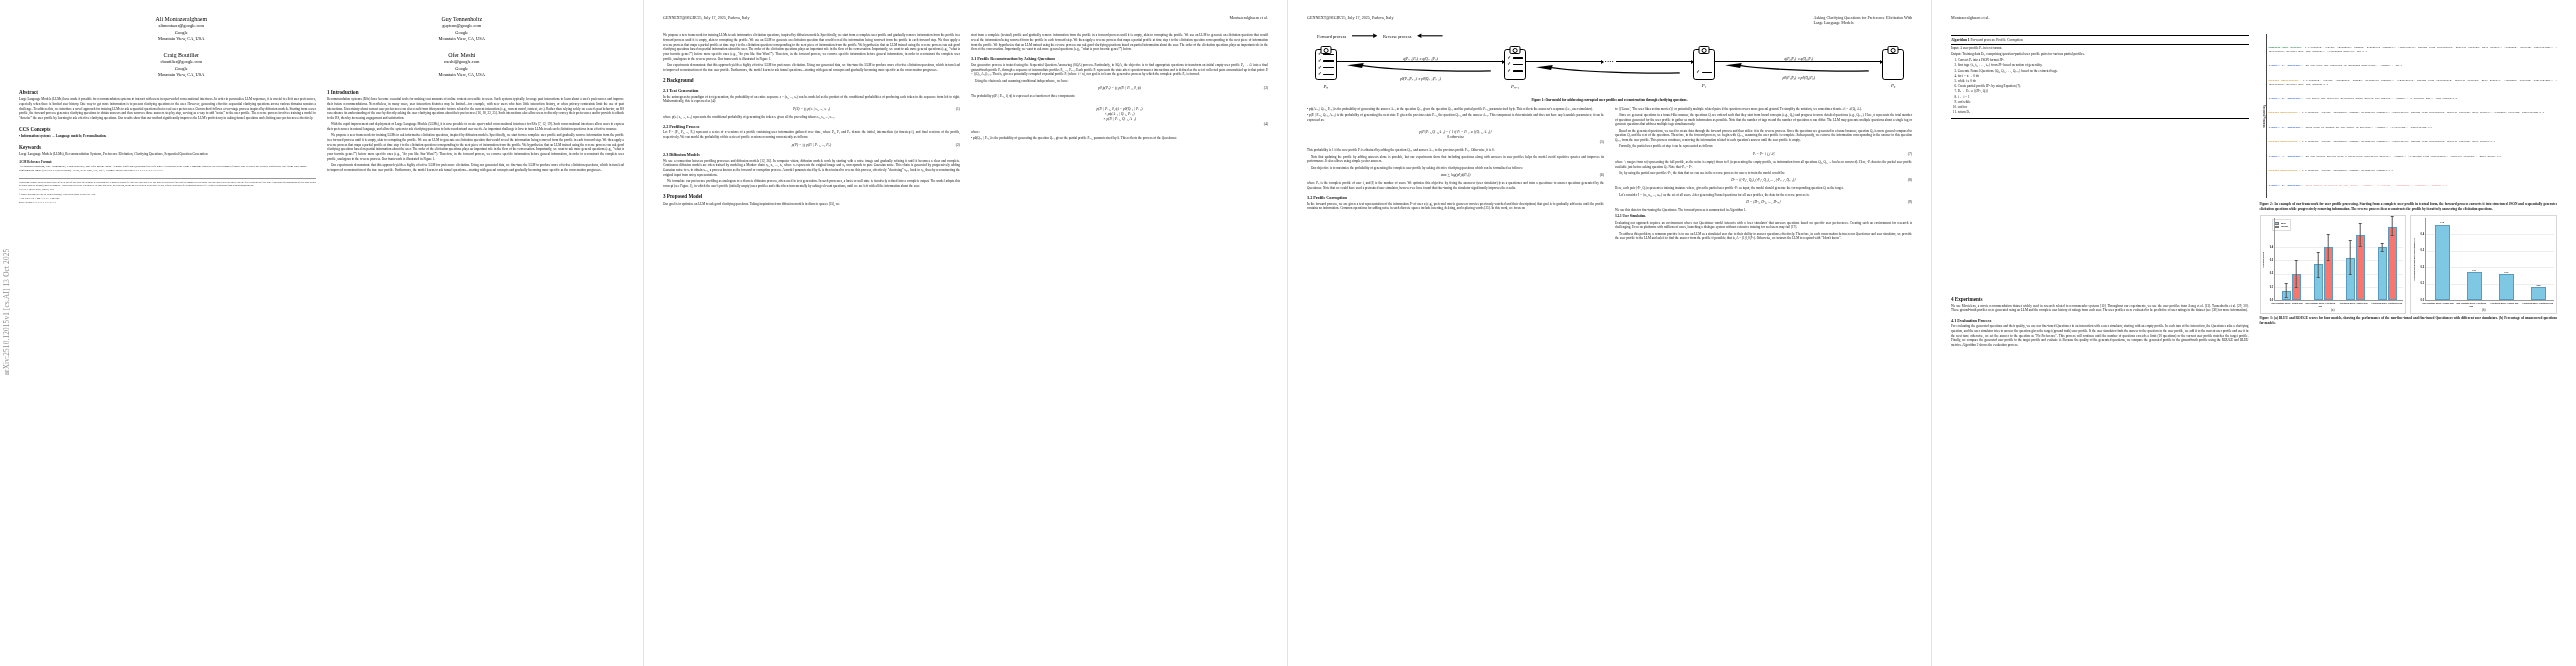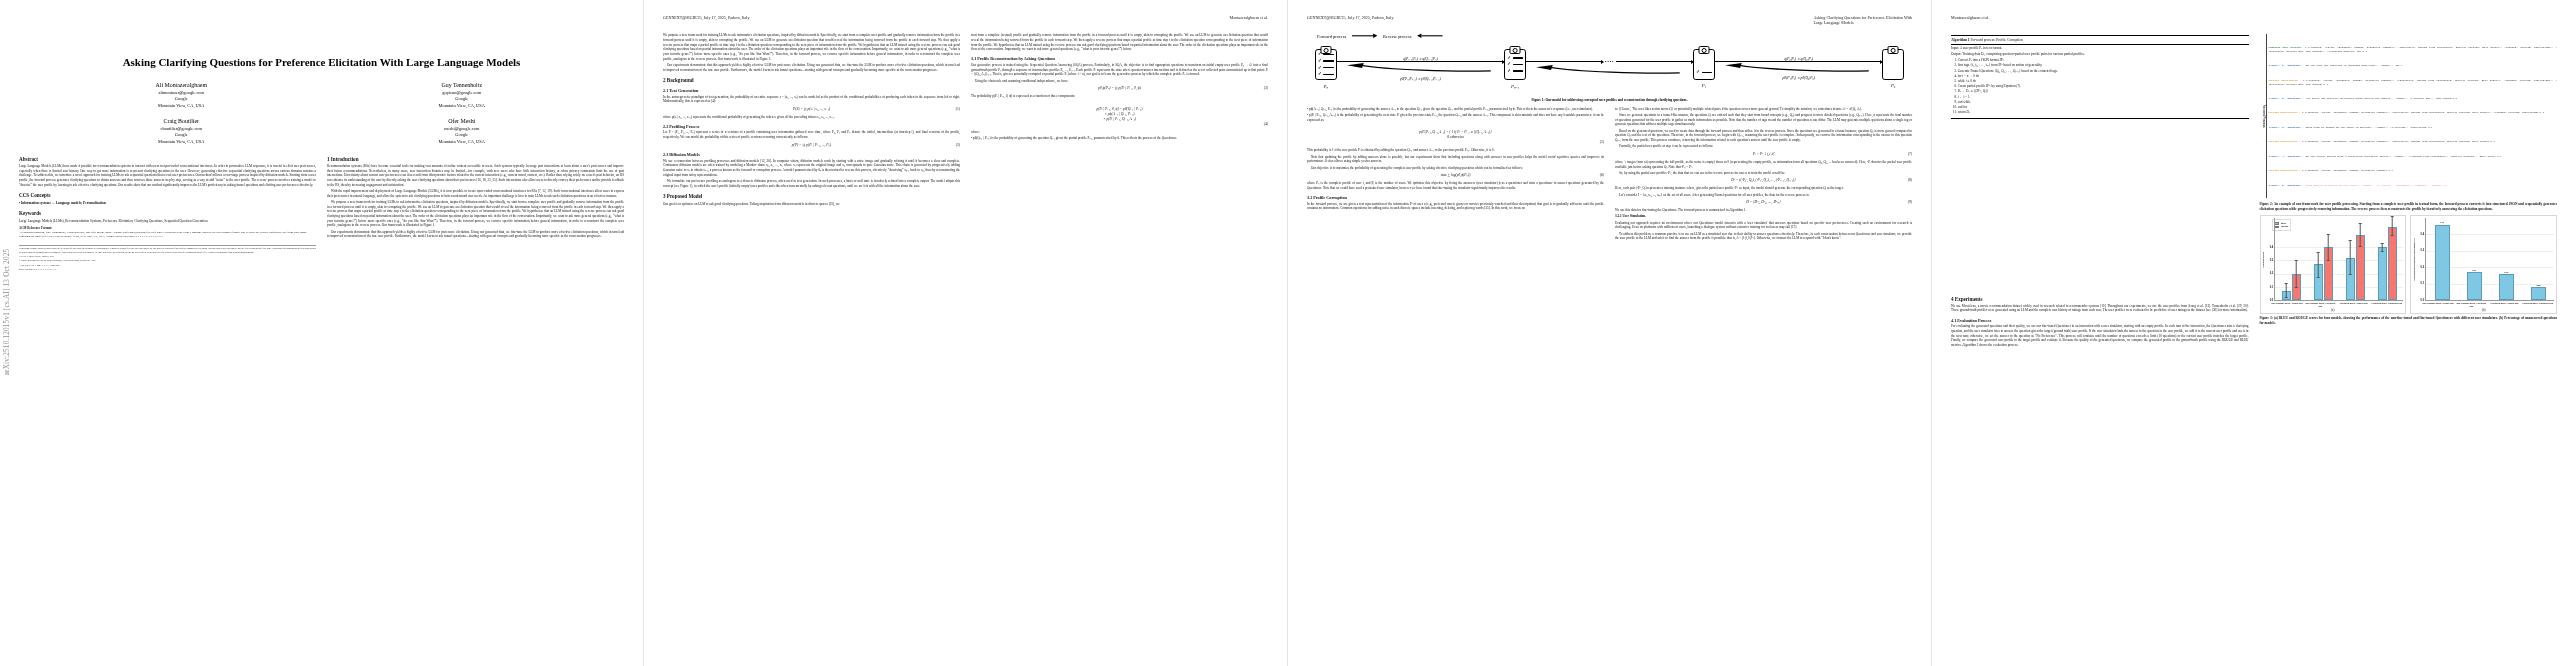--- a/index.html
+++ b/index.html
@@ -285,21 +285,20 @@
 <body>
 
 <div id="stage">
 
   <div class="page">
 
     <div class="arxiv-strip">
       <span>arXiv:2510.12015v1  [cs.AI]  13 Oct 2025</span>
     </div>
 
-    <div class="title">Asking Clarifying Questions for Preference Elicitation With Large Language Models</div>
 
     <div class="authors">
       <div class="author">
         <div class="nm">Ali Montazeralghaem</div>
         <div class="ln">alimontazer@google.com</div>
         <div class="ln">Google</div>
         <div class="ln">Mountain View, CA, USA</div>
       </div>
       <div class="author">
         <div class="nm">Guy Tennenholtz</div>

